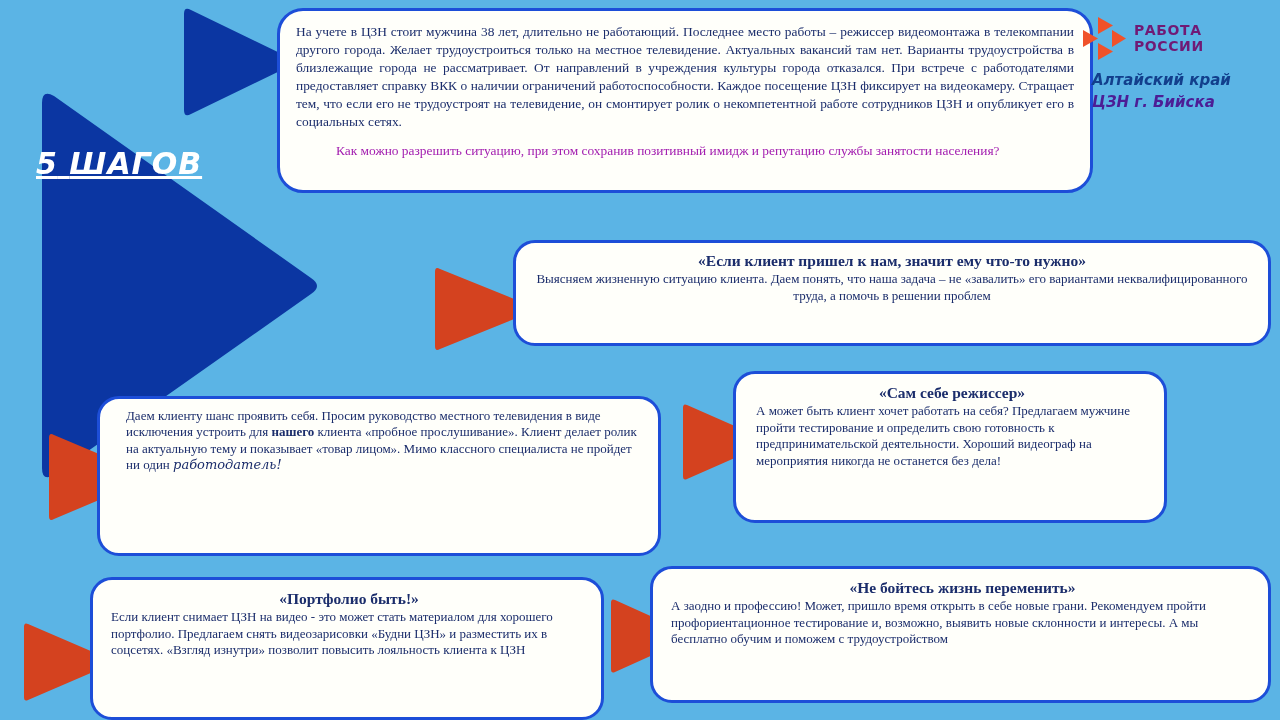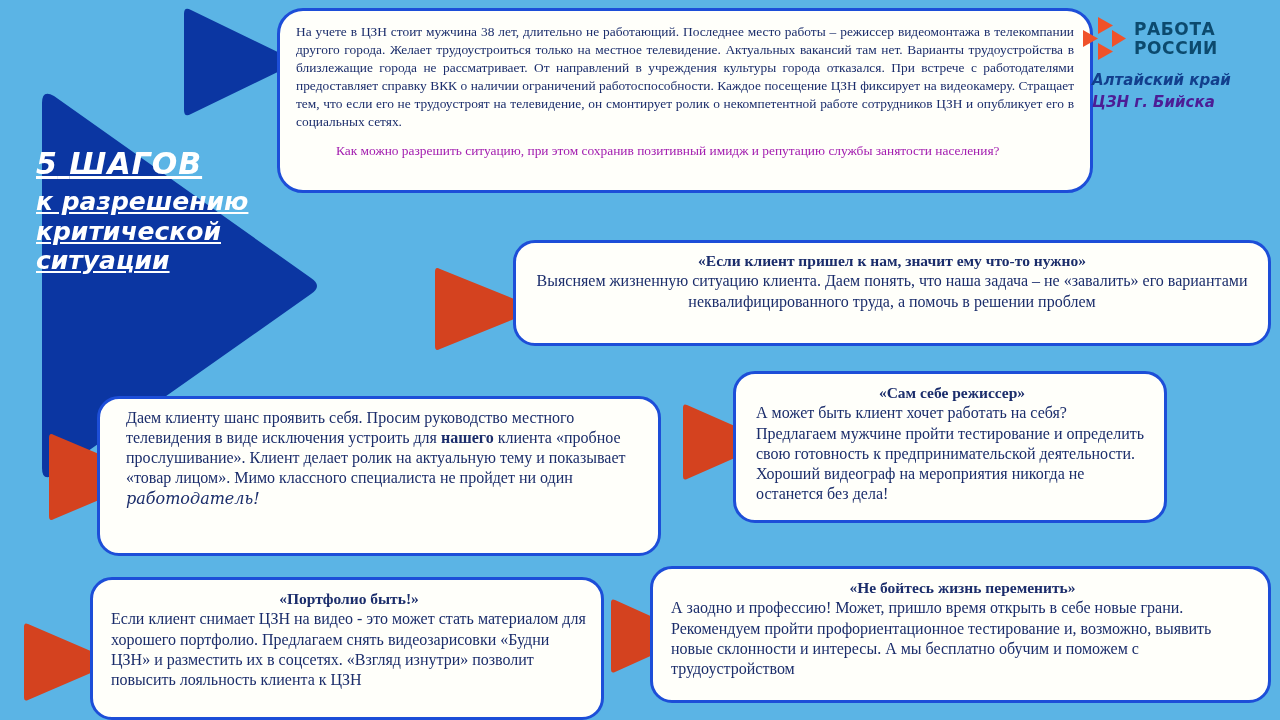--- a/index.html
+++ b/index.html
@@ -86,22 +86,22 @@
   }
   .logo-marks {
     position: relative;
     width: 44px;
     height: 46px;
     flex: none;
   }
   .logo-word {
     font-family: "DejaVu Sans", sans-serif;
     font-weight: bold;
-    color: #0c4a6e;
-    font-size: 17px;
+    color: #701a75;
+    font-size: 14px;
     line-height: 1.12;
     letter-spacing: 0.6px;
   }
   .brand-region {
     margin-top: 10px;
     font-family: "DejaVu Sans", sans-serif;
     font-style: italic;
     font-weight: bold;
     font-size: 15px;
     line-height: 1.12;
@@ -129,21 +129,21 @@
     z-index: 5;
   }
   .card .card-title {
     text-align: center;
     font-weight: bold;
     font-size: 15.5px;
     line-height: 1.25;
     margin-bottom: 1px;
   }
   .card .card-body {
-    font-size: 16px;
+    font-size: 13px;
     line-height: 1.26;
   }
   .card b { font-weight: bold; }
   .card .script {
     font-family: "DejaVu Serif", serif;
     font-style: italic;
   }
 
   
   #card-intro {
@@ -225,25 +225,20 @@
   </svg>
 
   <svg class="tri-blue-big" viewBox="0 0 295 393">
     <path d="M14 14 Q14 0 26 7 L283 189 Q295 197 283 205 L26 386 Q14 393 14 379 Z" fill="#0b36a2"></path>
   </svg>
 
   <div class="headline">
     <div class="line1">
       <span class="num">5</span>
       <span>ШАГОВ</span>
-    </div>
-    <div class="rest">
-      <div>к разрешению</div>
-      <div>критической</div>
-      <div>ситуации</div>
     </div>
   </div>
 
   <div class="brand">
     <div class="brand-logo-row">
       <svg class="logo-marks" viewBox="0 0 44 46">
         <path d="M16 1 L31 9.5 L16 18 Z" fill="#f0522a"></path>
         <path d="M1 14 L16 22.5 L1 31 Z" fill="#f0522a"></path>
         <path d="M30 14 L44 22.5 L30 31 Z" fill="#f0522a"></path>
         <path d="M16 27 L31 35.5 L16 44 Z" fill="#f0522a"></path>

